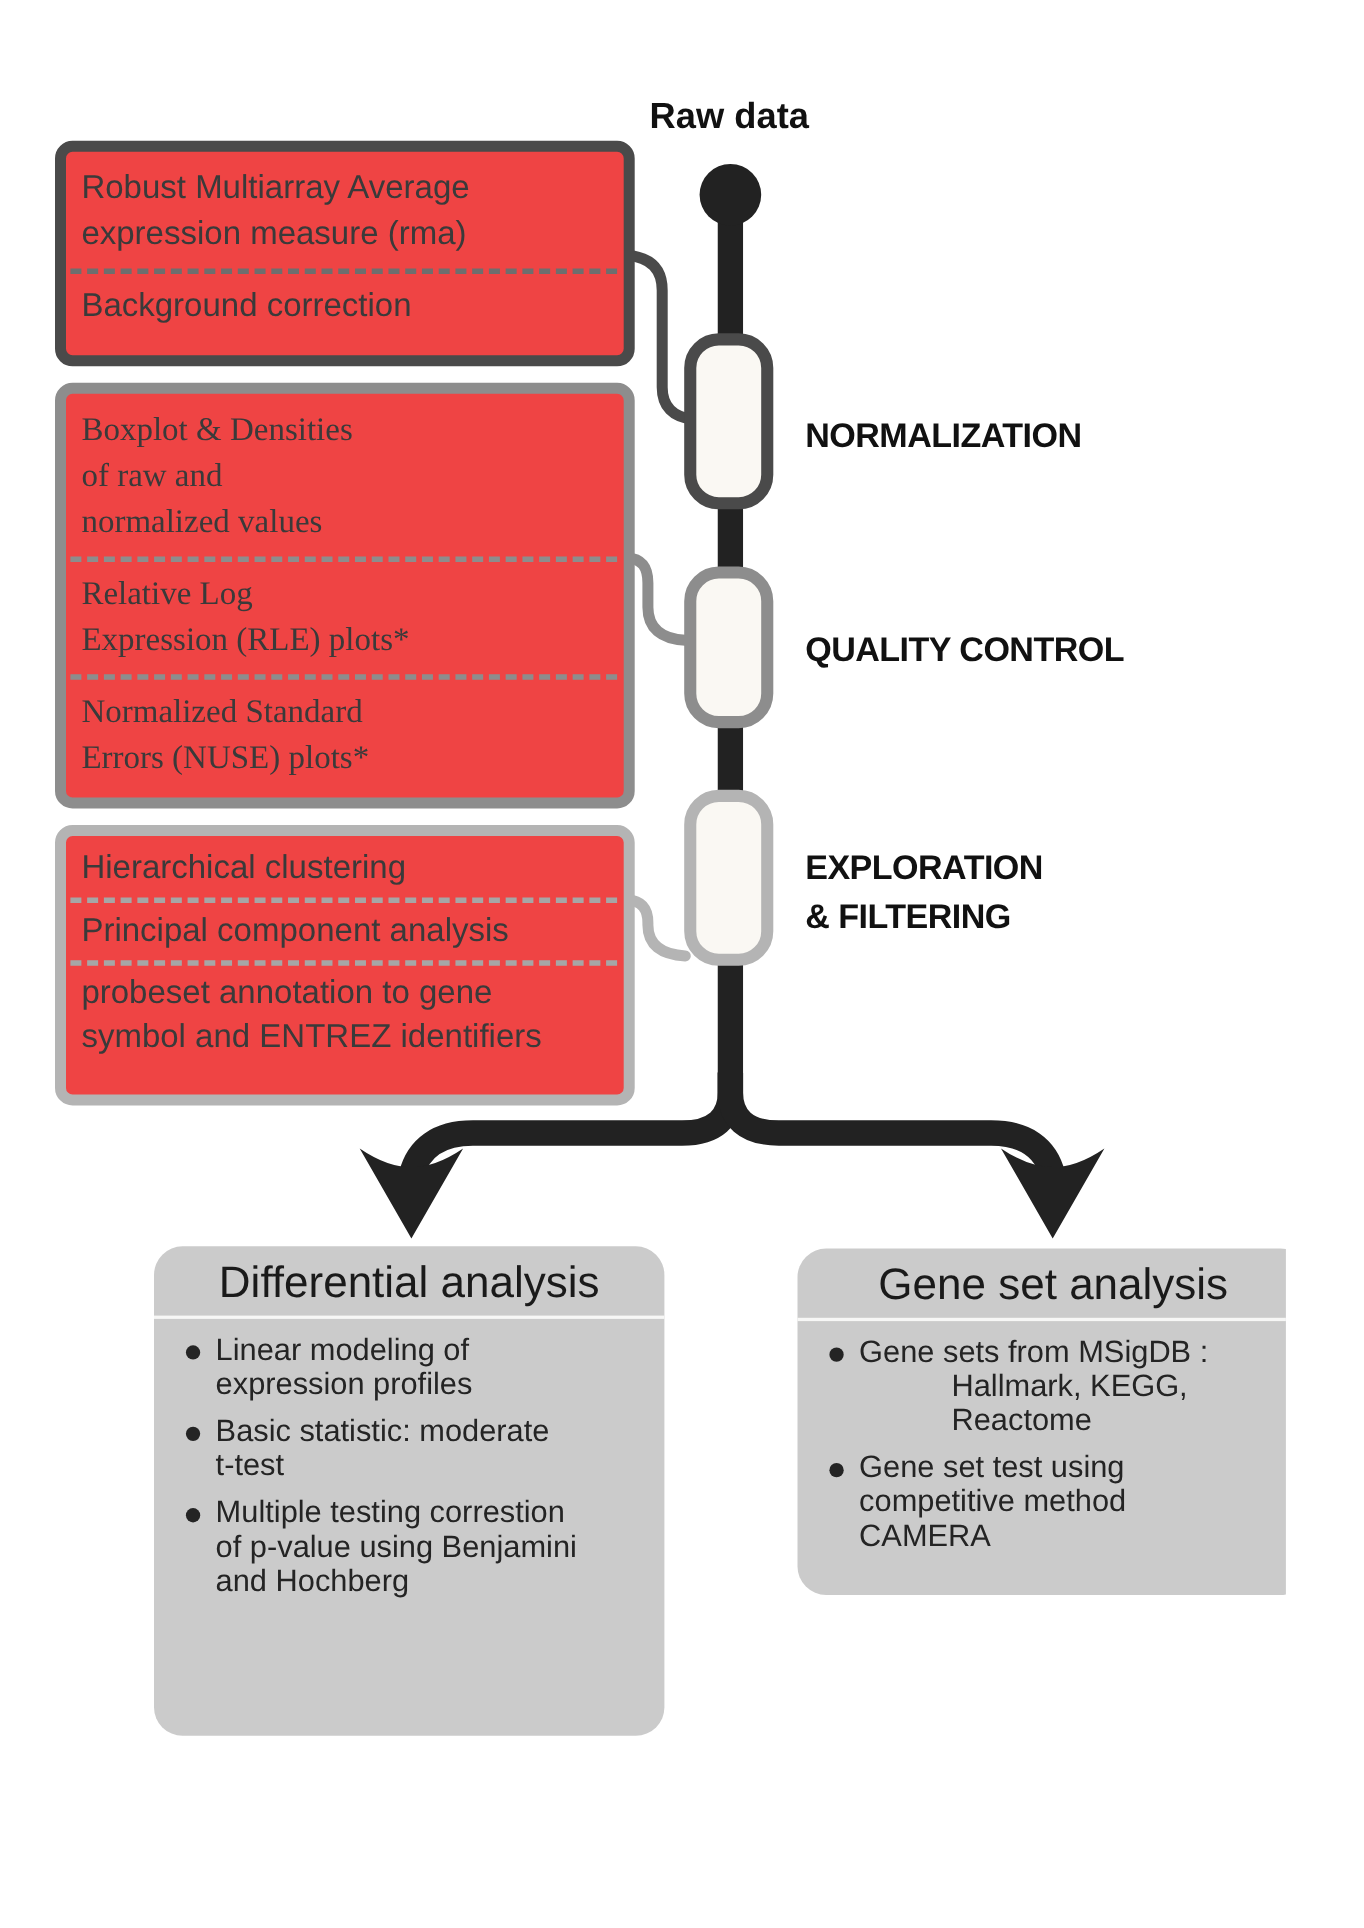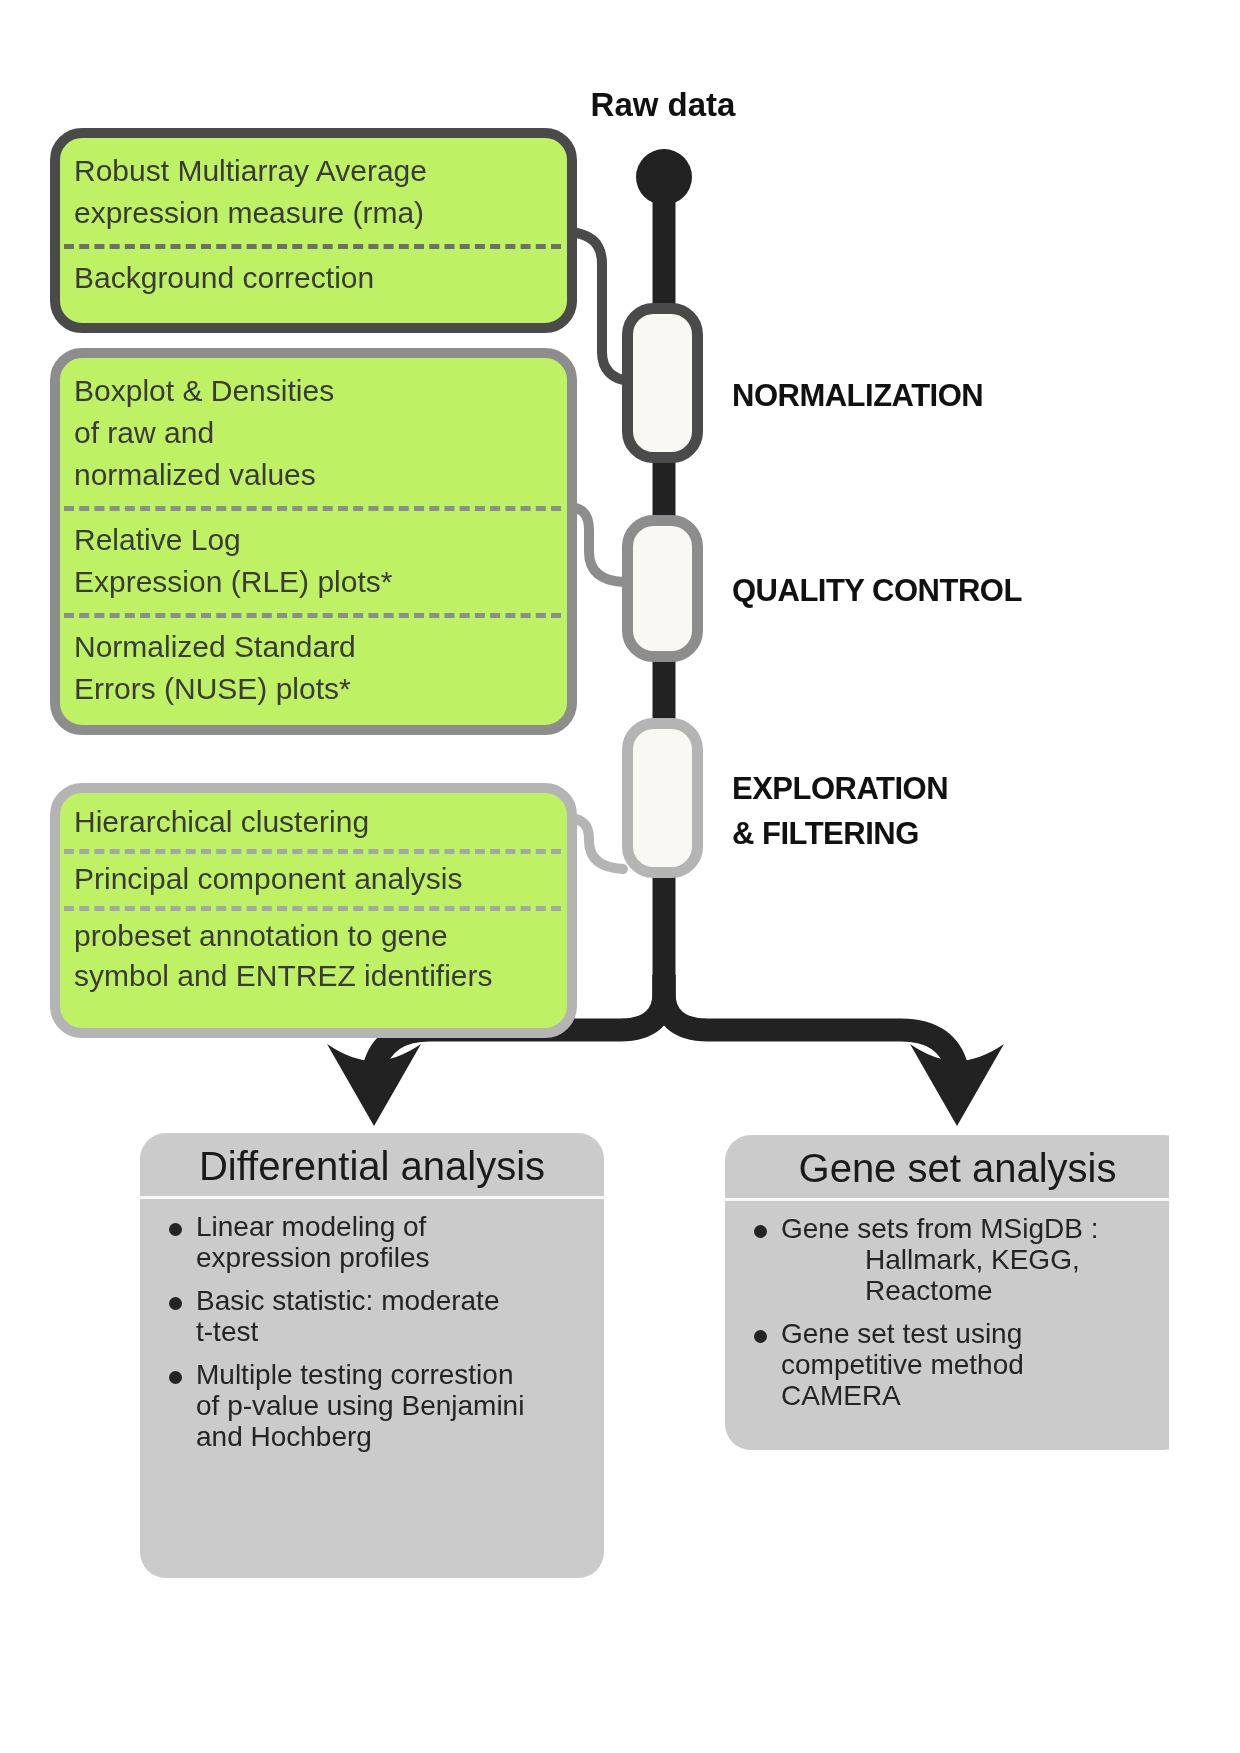--- a/index.html
+++ b/index.html
@@ -5,24 +5,24 @@
   html,body{margin:0;padding:0;background:#ffffff;}
   #canvas{
     position:relative;width:1169px;height:1753px;background:#ffffff;overflow:hidden;
     font-family:"Liberation Sans",sans-serif;
   }
   #flow-svg{position:absolute;left:0;top:0;z-index:1;}
 
   
   .pbox{
     position:absolute;left:50px;width:527px;box-sizing:border-box;z-index:2;
-    background:#bef264;border-radius:32px;padding:6px 14px 6px 12px;
+    background:#ef4444;border-radius:16px;padding:6px 14px 6px 12px;
   }
   .pbox.b1{border:10px solid #4a4a4a;}
-  .pbox.b2{border:10px solid #8d8d8d;}
+  .pbox.b2{border:10px solid #8d8d8d;font-family:Liberation Serif, serif;}
   .pbox.b3{border:10px solid #b4b4b4;}
   .pstep{
     font-size:30px;line-height:42px;color:#3a3a3a;white-space:pre-line;
     padding:6px 0 8px 2px;
   }
   .b3 .pstep{line-height:40px;padding:3px 0 5px 2px;}
   .pdash{border-top:5px dashed #6e6e6e;height:0;margin:2px -8px;}
   .b2 .pdash{border-top-color:#8d8d8d;}
   .b3 .pdash{border-top-color:#a6a6a6;}
 
@@ -100,21 +100,21 @@
 of raw and
 normalized values</div>
     <div class="pdash"></div>
     <div class="pstep">Relative Log
 Expression (RLE) plots*</div>
     <div class="pdash"></div>
     <div class="pstep">Normalized Standard
 Errors (NUSE) plots*</div>
   </div>
 
-  <div class="pbox b3" style="top:750px;height:255px;margin-top:33px;">
+  <div class="pbox b3" style="top:750px;height:255px;">
     <div class="pstep">Hierarchical clustering</div>
     <div class="pdash"></div>
     <div class="pstep">Principal component analysis</div>
     <div class="pdash"></div>
     <div class="pstep">probeset annotation to gene
 symbol and ENTREZ identifiers</div>
   </div>
 
   <div class="apanel" style="left:140px;top:1133px;width:464px;height:445px;">
     <div class="ptitle">Differential analysis</div>

